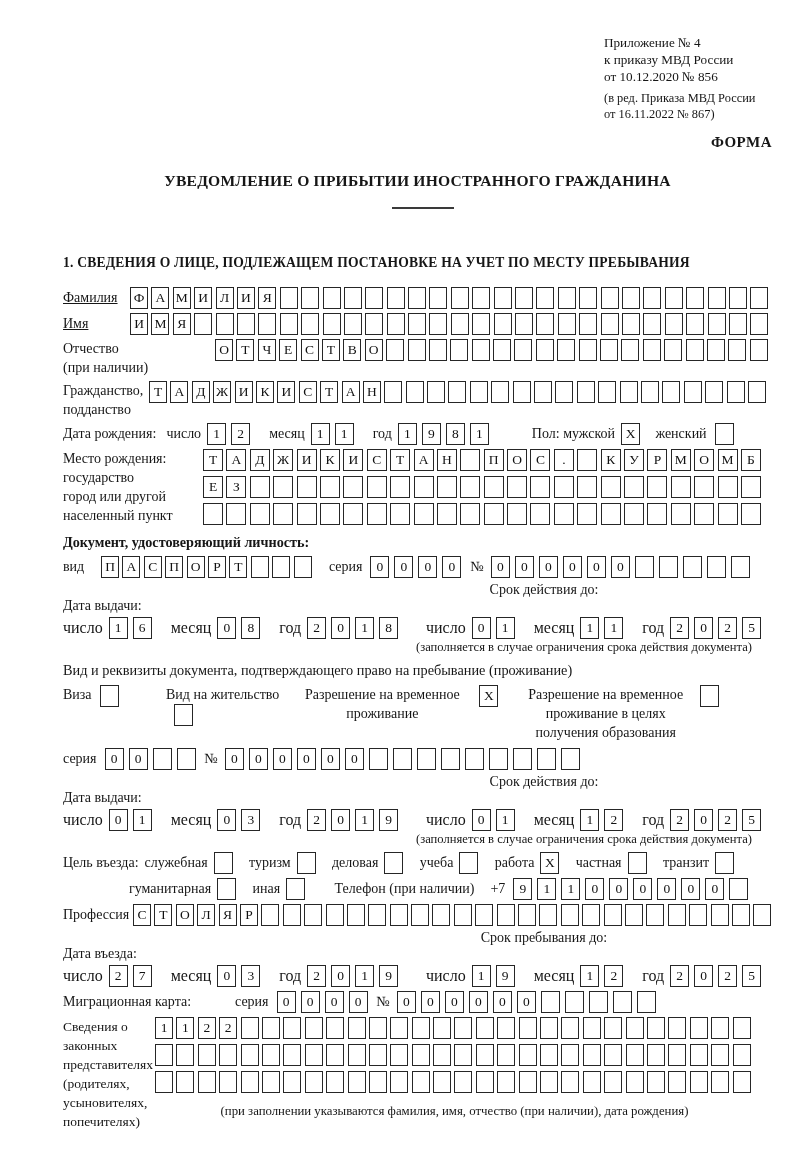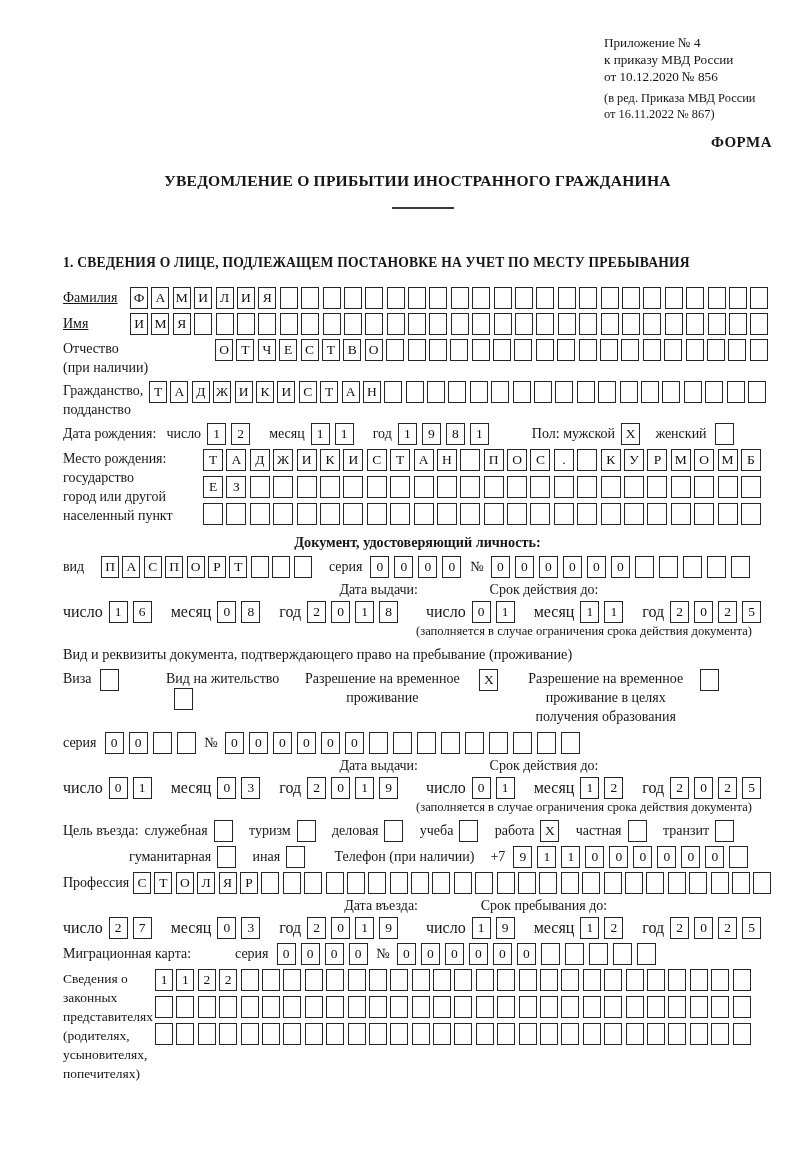--- a/index.html
+++ b/index.html
@@ -26,39 +26,39 @@
   .cell{display:inline-block;box-sizing:border-box;width:18px;height:22px;border:1.4px solid #262626;margin-right:3.4px;
         text-align:center;font-size:13.5px;line-height:19px;color:#111;background:#fff;}
 
   .dg{display:inline-flex;align-items:flex-start;}
   .dg-lbl{margin:0 6px 0 14px;line-height:22px;}
   .dg-lbl.first{margin-left:0;}
 
   .two-col{display:flex;}
   .tc-l{width:355px;}
   .tc-r{flex:1;padding-left:8px;}
-  .tc-l.head{text-align:right;font-size:14px;}
+  .tc-l.head{text-align:left;font-size:14px;margin-top:16px;}
   .tc-r.head{text-align:center;padding-right:110px;font-size:14px;}
   .note{font-size:12.6px;line-height:16px;text-align:right;padding-right:20px;margin-bottom:5px;}
   .plain{font-size:14.3px;line-height:21px;margin-bottom:3px;}
 
   .stack{display:flex;flex-direction:column;}
   .stack .row-cells{margin-bottom:5px;}
 
   .opts{display:flex;align-items:flex-start;margin-top:4px;margin-bottom:6px;}
   .opt{display:flex;align-items:flex-start;}
   .opt-lines{display:flex;flex-direction:column;text-align:center;line-height:19px;font-size:14px;}
   .opt .bx{margin-left:8px;}
   .ml38{margin-left:44px;flex-direction:column;} .ml14{margin-left:14px;} .ml18{margin-left:18px;}
 
   .pi{display:inline-flex;align-items:flex-start;margin-left:13px;}
   .pi .t{margin-right:6px;}
   .pi.first{margin-left:6px;}
 
-  .center-head{text-align:center;font-weight:bold;font-size:14.2px;margin:4px 0 5px 0;}
+  .center-head{text-align:left;font-weight:bold;font-size:14.2px;margin:4px 0 5px 0;}
   .reps-note{font-size:12.8px;text-align:center;margin-top:2px;}
 </style>
 </head>
 <body>
 
 <div class="page">
 
   <div class="hdr">
     <div>Приложение № 4</div>
     <div>к приказу МВД России</div>
@@ -823,17 +823,18 @@
             <span class="cell">&nbsp;</span>
             <span class="cell">&nbsp;</span>
             <span class="cell">&nbsp;</span>
             <span class="cell">&nbsp;</span>
             <span class="cell">&nbsp;</span>
             <span class="cell">&nbsp;</span>
             <span class="cell">&nbsp;</span>
             <span class="cell">&nbsp;</span>
             <span class="cell">&nbsp;</span>
           </span>
+        <span class="reps-note">(при заполнении указываются фамилия, имя, отчество (при наличии), дата рождения)</span>
       </span>
     </div>
 
   </div>
 </div>
 
 </body></html>

